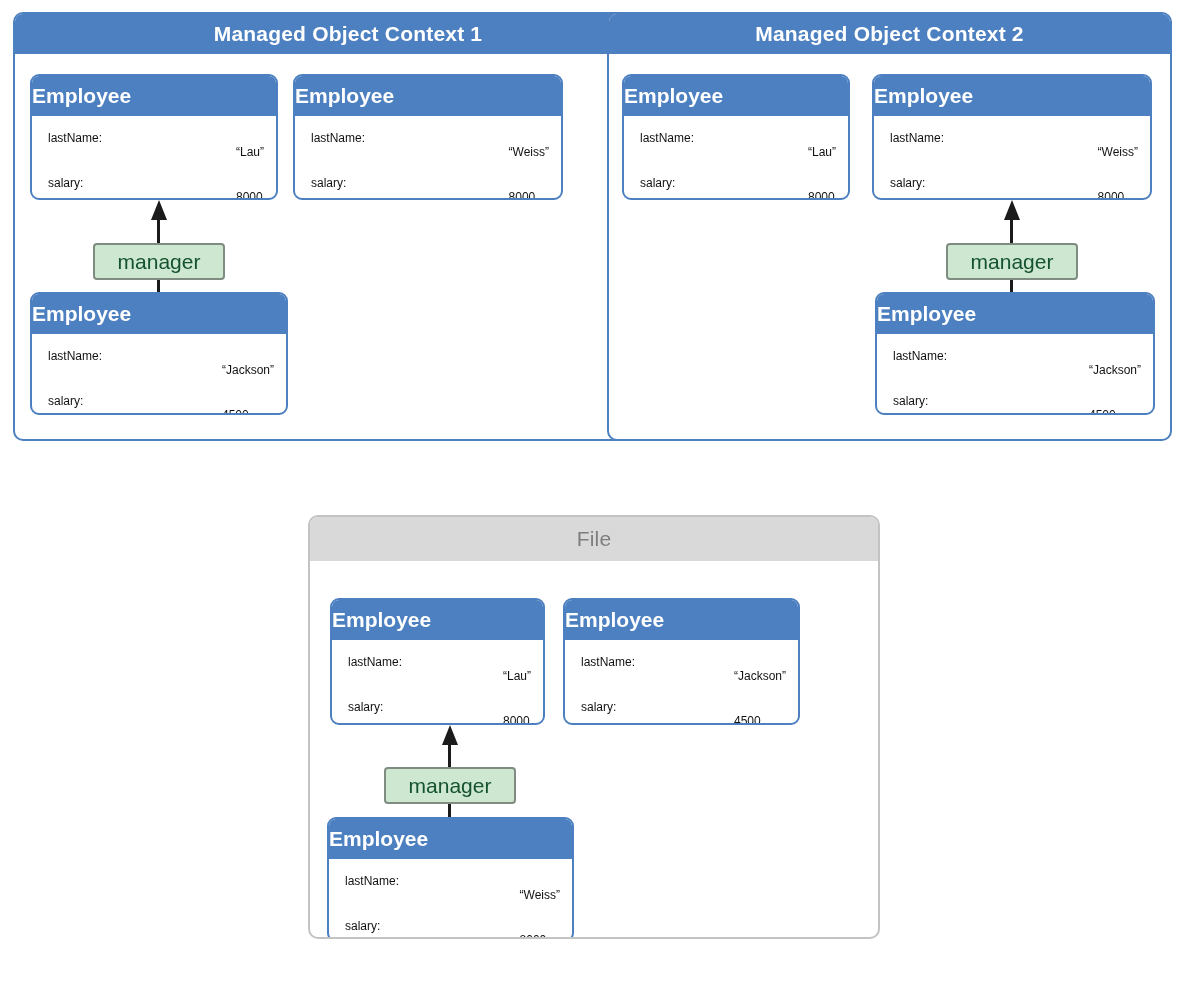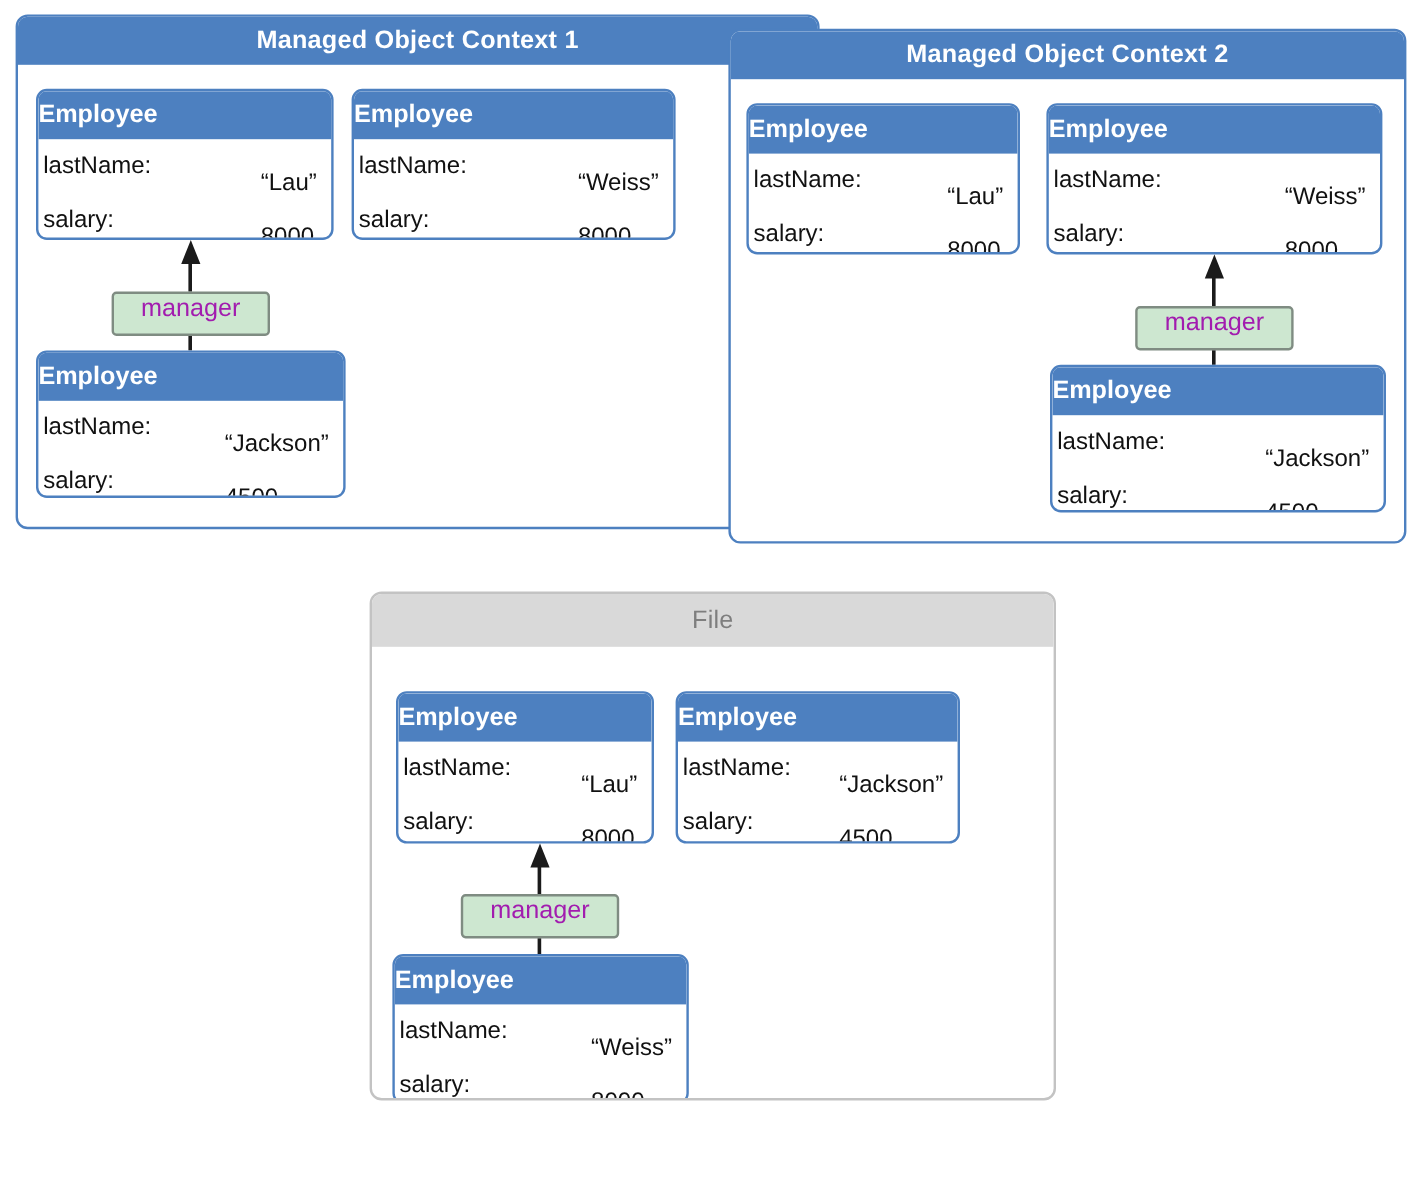--- a/index.html
+++ b/index.html
@@ -5,46 +5,46 @@
   html,body { margin:0; padding:0; background:#ffffff; }
   #canvas {
     position:relative; width:1184px; height:996px; background:#ffffff;
     font-family:"Liberation Sans", sans-serif;
   }
   .ctx {
     position:absolute; box-sizing:border-box; background:#fff;
     border:2px solid #4d80c0; border-radius:10px; overflow:hidden;
   }
   #moc1 { left:13px;  top:12px;  width:670px; height:429px; }
-  #moc2 { left:607px; top:24px;  width:565px; height:429px; }
-  #file { left:308px; top:493px; width:572px; height:424px; border-color:#c3c3c3; }
+  #moc2 { left:607px; top:12px;  width:565px; height:429px; }
+  #file { left:308px; top:515px; width:572px; height:424px; border-color:#c3c3c3; }
   .ctx-hd {
     height:40px; background:#4d80c0; color:#ffffff; font-weight:bold; font-size:21px;
     display:flex; align-items:center; justify-content:center; letter-spacing:.2px;
   }
   #file .ctx-hd { height:44px; background:#d9d9d9; color:#7e7e7e; font-weight:normal; }
   .ent {
     position:absolute; box-sizing:border-box; background:#fff;
     border:2px solid #4d80c0; border-radius:9px; overflow:hidden;
   }
   .ent-hd {
     height:40px; background:#4d80c0; color:#fff; font-weight:bold; font-size:21px;
     display:flex; align-items:center; 
   }
   .ent-bd {
     display:grid; grid-template-columns:max-content max-content;
     justify-content:space-between; align-content:start;
-    padding:7px 12px 0 4px; font-size:20px; line-height:31px; color:#111;
+    padding:7px 12px 0 16px; font-size:12px; line-height:31px; color:#111;
   }
   .val { text-align:left;margin-top:14px; }
   .pill {
     position:absolute; box-sizing:border-box; width:132px; height:37px;
     background:#cde7d0; border:2px solid #7f8c82; border-radius:4px;
-    display:flex; align-items:flex-start; justify-content:center;
-    font-size:21px; color:#a21caf;
+    display:flex; align-items:center; justify-content:center;
+    font-size:21px; color:#14532d;
   }
   .ah { position:absolute; width:0; height:0;
         border-left:8px solid transparent; border-right:8px solid transparent;
         border-bottom:20px solid #1b1b1b; }
   .vl { position:absolute; width:3px; background:#1b1b1b; }
 </style>
 </head>
 <body>
 
 <div id="canvas">

